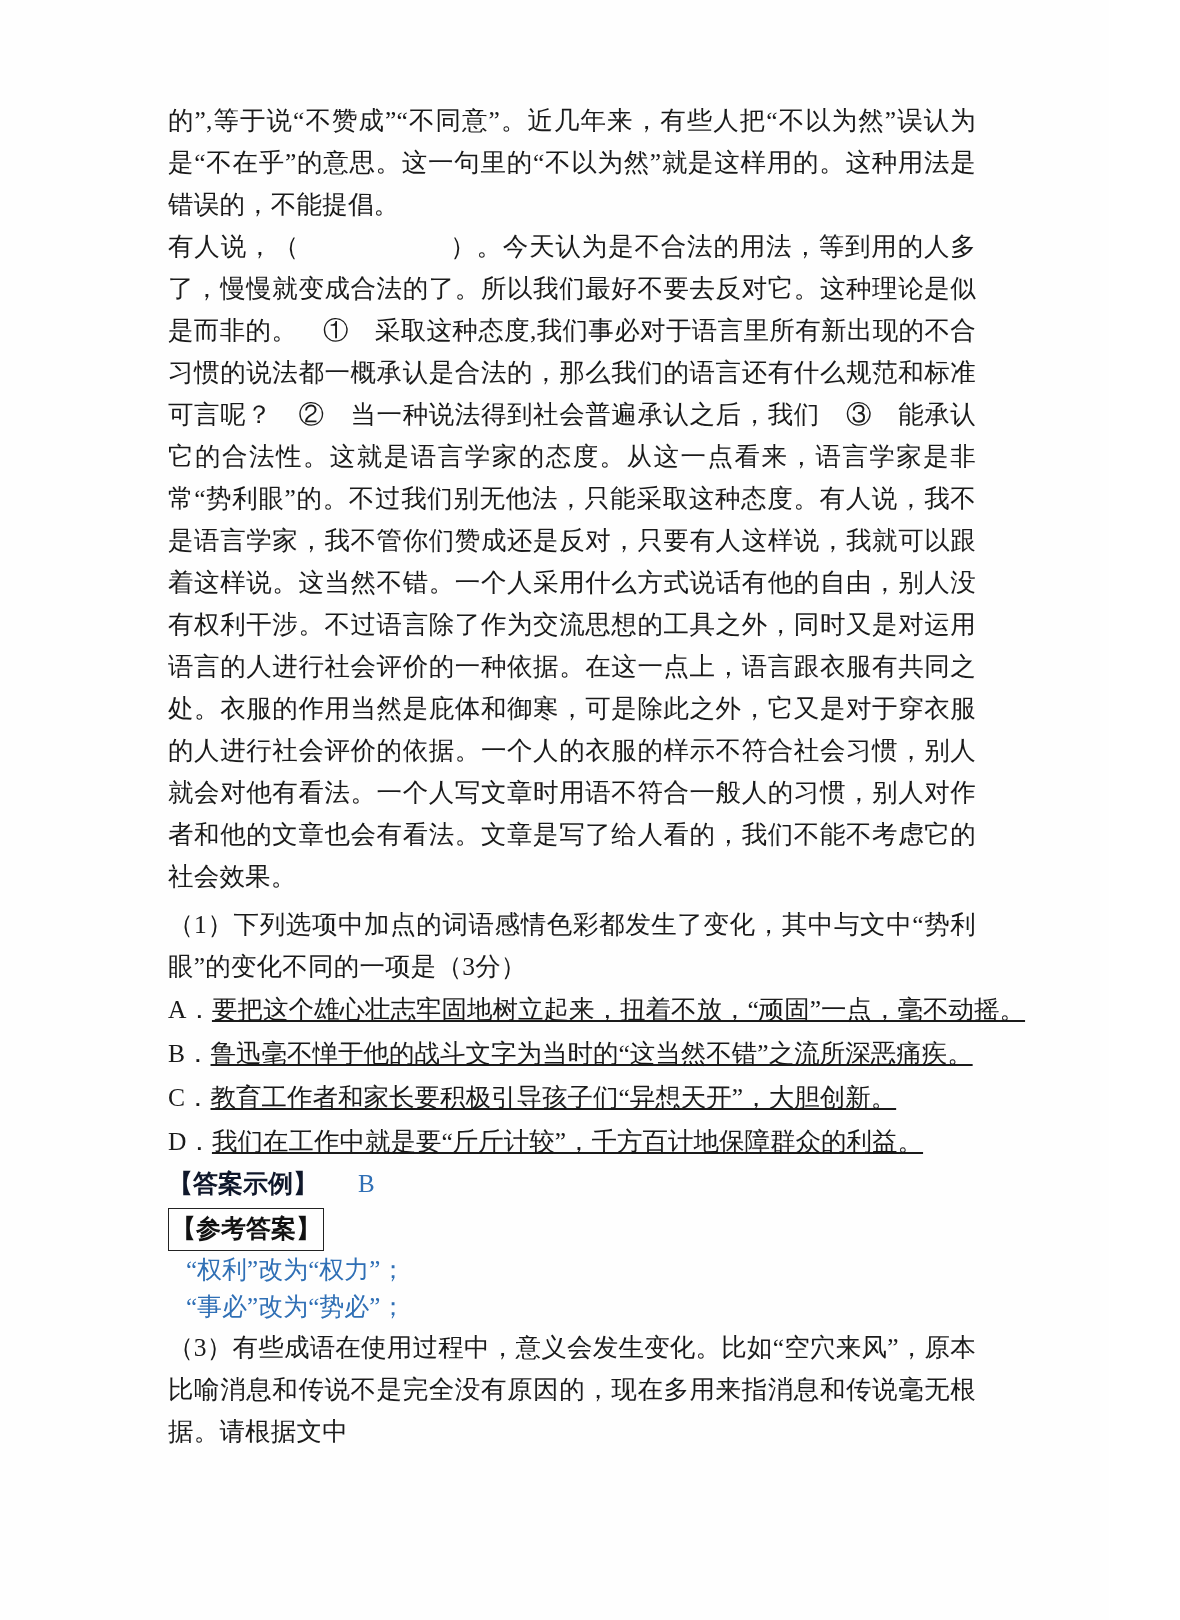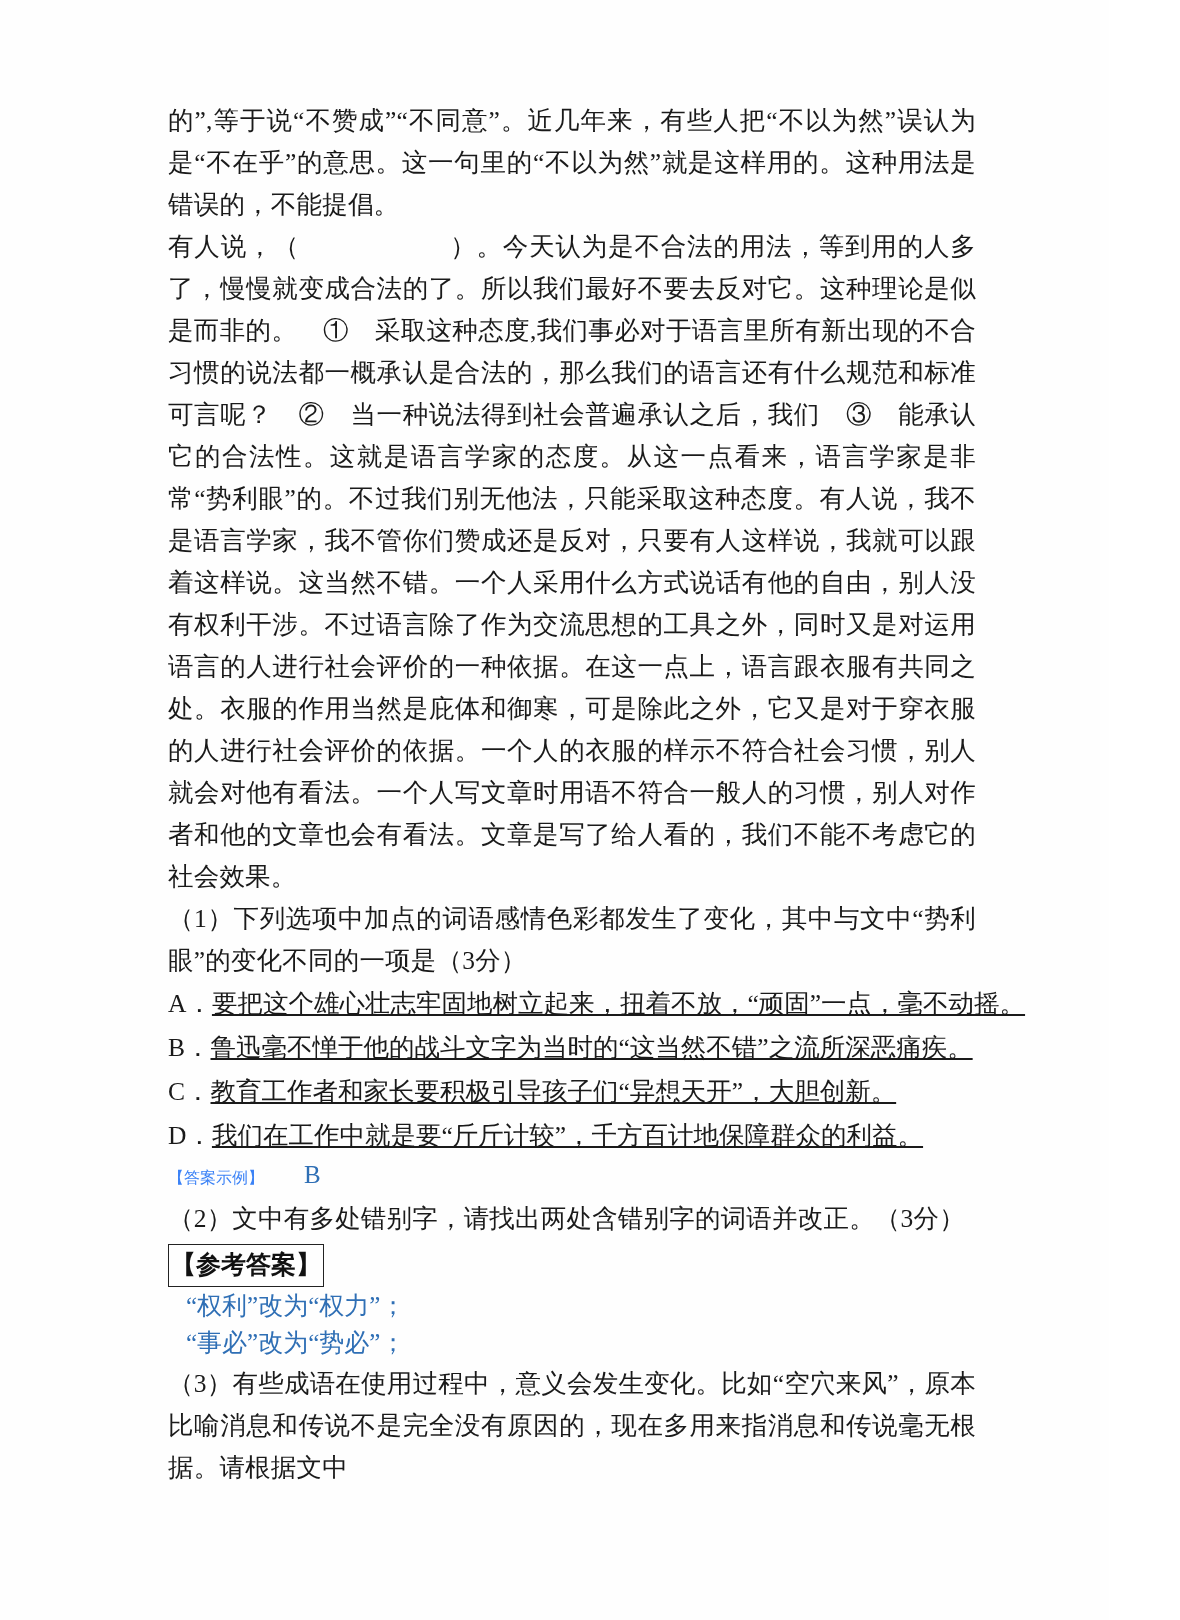--- a/index.html
+++ b/index.html
@@ -46,27 +46,27 @@
     line-height: 44px;
     margin: 0;
     white-space: nowrap;
     text-decoration: underline;
   }
   .choice .mark {
     display: inline-block;
     min-width: 34px;
   }
   .q-block {
-    margin-top: 0;
+    margin-top: 6px;
   }
   .ans-label {
-    color: #3b82f6;
-    font-size: 16px;
+    color: #0f172a;
+    font-size: 25px;
     line-height: 40px;
-    font-weight: 400;
+    font-weight: 700;
   }
   .ans-value {
     color: #2f6fb5;
     font-size: 25px;
     padding-left: 40px;
   }
   .ans-line {
     color: #2f6fb5;
     font-size: 25px;
     line-height: 37px;
@@ -99,21 +99,20 @@
       <p class="choice"><span class="mark">A．</span><span>要把这个雄心壮志牢固地树立起来，扭着不放，“顽固”一点，毫不动摇。</span></p>
       <p class="choice"><span class="mark">B．</span><span>鲁迅毫不惮于他的战斗文字为当时的“这当然不错”之流所深恶痛疾。</span></p>
       <p class="choice"><span class="mark">C．</span><span>教育工作者和家长要积极引导孩子们“异想天开”，大胆创新。</span></p>
       <p class="choice"><span class="mark">D．</span><span>我们在工作中就是要“斤斤计较”，千方百计地保障群众的利益。</span></p>
       <div>
         <span class="ans-label">【答案示例】</span><span class="ans-value">B</span>
       </div>
     </div>
 
     <div>
-      <p class="para">（2）文中有多处错别字，请找出两处含错别字的词语并改正。（3分）</p>
       <div>
         <span class="ref-label">【参考答案】</span>
       </div>
       <div class="ans-line">“权利”改为“权力”；</div>
       <div class="ans-line">“事必”改为“势必”；</div>
     </div>
 
     <div class="row-gap-s"></div>
 
     <div>

